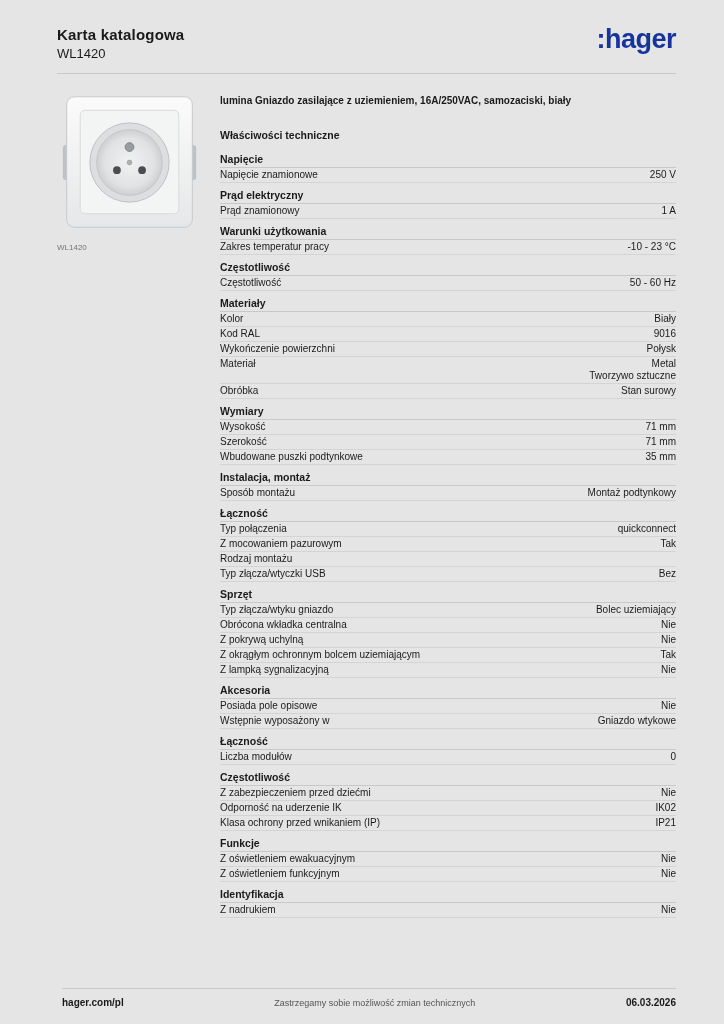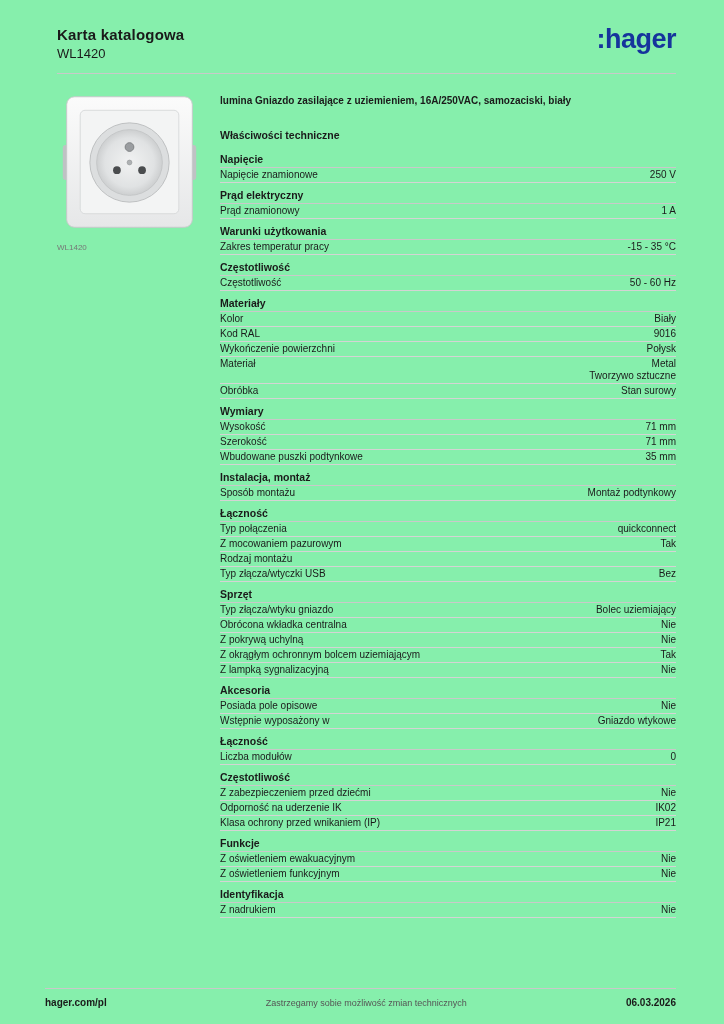--- a/index.html
+++ b/index.html
@@ -1,18 +1,18 @@
 <!DOCTYPE html>
 <html><head>
 <meta charset="utf-8">
 <style>
   * { margin:0; padding:0; box-sizing:border-box; }
   html,body { background:#ffffff; }
   body { font-family:"Liberation Sans", sans-serif; color:#1a1a1a; }
-  .page { position:relative; width:724px; height:1024px; background:#86efac; overflow:hidden; padding:26px 48px 0 57px; }
+  .page { position:relative; width:724px; height:1024px; background:#e5e5e5; overflow:hidden; padding:26px 48px 0 57px; }
 
   
   .header { display:flex; justify-content:space-between; align-items:flex-start; padding-bottom:12px; border-bottom:1px solid #c9c9c9; }
   .header-title { font-size:15px; font-weight:bold; letter-spacing:.2px; }
   .header-sub { font-size:13px; margin-top:3px; }
   .logo { font-size:27px; font-weight:bold; color:#16349c; letter-spacing:-.5px; line-height:27px; }
 
   
   .main { display:flex; margin-top:16px; }
   .left-col { width:145px; flex:none; margin-right:18px; }
@@ -24,21 +24,21 @@
 
   
   .sections { margin-top:12px; }
   .section { margin-top:6px; }
   .section-title { font-size:10.5px; font-weight:bold; line-height:12px; padding-bottom:2px; border-bottom:1px solid #c9c9c9; }
   .spec-row { display:flex; justify-content:space-between; align-items:flex-start; font-size:10px; line-height:12px; padding:1px 0; border-bottom:1px solid #d4d4d4; }
   .spec-label { padding-right:12px; }
   .spec-value { flex:none; max-width:62%; text-align:right; white-space:pre-line; }
 
   
-  .footer { position:absolute; left:45px; right:48px; bottom:16px; border-top:1px solid #c9c9c9; padding-top:8px; display:flex; justify-content:space-between; align-items:baseline; }
+  .footer { position:absolute; left:62px; right:48px; bottom:16px; border-top:1px solid #c9c9c9; padding-top:8px; display:flex; justify-content:space-between; align-items:baseline; }
   .footer-left, .footer-right { font-size:10px; font-weight:bold; }
   .footer-center { font-size:9px; color:#555; }
 </style>
 </head>
 <body>
 
 <div class="page">
 
   <div class="header">
     <div>
@@ -92,21 +92,21 @@
             <div class="section-title">Prąd elektryczny</div>
             <div class="spec-row">
               <span class="spec-label">Prąd znamionowy</span>
               <span class="spec-value">1 A</span>
             </div>
           </div>
           <div class="section">
             <div class="section-title">Warunki użytkowania</div>
             <div class="spec-row">
               <span class="spec-label">Zakres temperatur pracy</span>
-              <span class="spec-value">-15 - 35 °C</span>
+              <span class="spec-value">-10 - 23 °C</span>
             </div>
           </div>
           <div class="section">
             <div class="section-title">Częstotliwość</div>
             <div class="spec-row">
               <span class="spec-label">Częstotliwość</span>
               <span class="spec-value">50 - 60 Hz</span>
             </div>
           </div>
           <div class="section">

